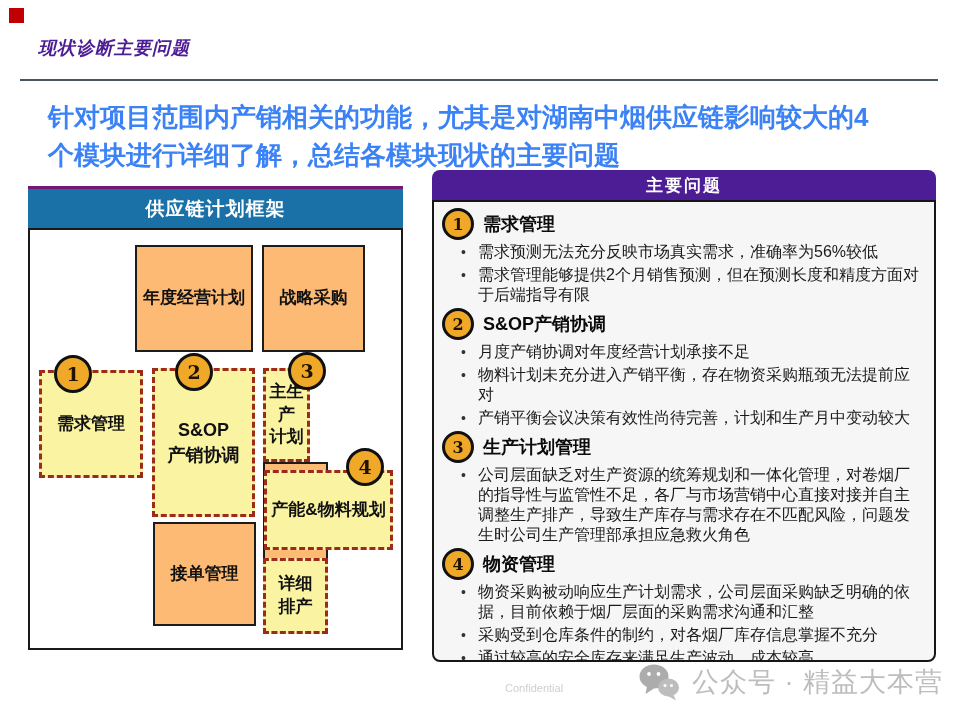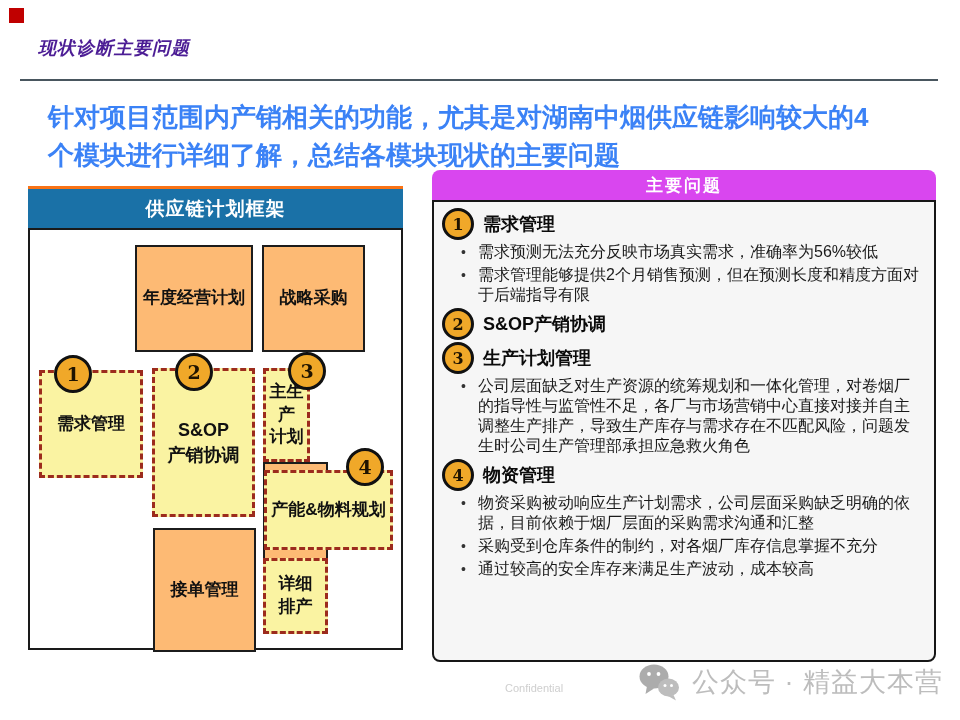--- a/index.html
+++ b/index.html
@@ -16,21 +16,21 @@
   }
   .title-rule{position:absolute;left:20px;top:79px;width:918px;height:2px;background:#49565e;}
   .heading{
     position:absolute;left:48px;top:90px;font-size:26px;line-height:38px;font-weight:bold;color:#3b82f6;margin-top:8px;
   }
   .heading div{white-space:nowrap;}
 
   
   .framework{position:absolute;left:28px;top:186px;width:375px;height:464px;}
   .fw-header{
-    height:42px;background:#1A71A7;border-top:3px solid #f97316;
+    height:42px;background:#1A71A7;border-top:3px solid #701a75;
     display:flex;align-items:center;justify-content:center;
     color:#fff;font-size:19px;font-weight:bold;letter-spacing:1px;
   }
   .fw-body{
     position:absolute;left:0;right:0;top:42px;bottom:0;background:#fff;
     border:2px solid #1a1a1a;
   }
   .wbox{
     position:absolute;background:#fdba74;border:2px solid #1c1c1c;
     display:flex;flex-direction:column;align-items:center;justify-content:center;
@@ -43,21 +43,21 @@
   }
   .badge{
     position:absolute;width:38px;height:38px;border-radius:50%;background:#F0A829;
     border:3px solid #111;display:flex;align-items:center;justify-content:center;
     font-family:"DejaVu Serif",serif;font-size:19px;font-weight:bold;color:#201400;z-index:5;
   }
 
   
   .issues{position:absolute;left:432px;top:170px;width:504px;height:492px;}
   .issues-header{
-    height:30px;background:#d946ef;border-radius:8px 8px 0 0;
+    height:30px;background:#4c1d95;border-radius:8px 8px 0 0;
     display:flex;align-items:center;justify-content:center;
     color:#fff;font-size:17px;font-weight:bold;letter-spacing:2px;
   }
   .issues-body{
     position:absolute;left:0;right:0;top:30px;bottom:0;background:#F6F6F6;
     border:2px solid #161616;border-radius:0 0 8px 8px;
     padding:6px 8px 0 8px;overflow:hidden;
   }
   .section{margin-bottom:2px;}
   .sec-head{display:flex;align-items:center;gap:9px;height:32px;margin-bottom:2px;}
@@ -112,21 +112,21 @@
         <div>产销协调</div>
       </div>
 
       <div class="ybox" style="left:233px;top:138px;width:47px;height:94px">
         <div>主生产</div>
         <div>计划</div>
       </div>
 
       <div class="ybox" style="left:234px;top:240px;width:129px;height:80px;white-space:nowrap">产能&amp;物料规划</div>
 
-      <div class="wbox" style="left:123px;top:298px;width:103px;height:124px">接单管理</div>
+      <div class="wbox" style="left:123px;top:292px;width:103px;height:104px">接单管理</div>
 
       <div class="ybox" style="left:233px;top:328px;width:65px;height:76px">
         <div>详细</div>
         <div>排产</div>
       </div>
 
       <div class="badge" style="left:24px;top:125px">
         <span>1</span>
       </div>
       <div class="badge" style="left:145px;top:123px">
@@ -157,20 +157,25 @@
           </ul>
   </div>
 
   <div class="section">
     <div class="sec-head">
       <span class="sec-badge">
               <span class="sec-num">2</span>
             </span>
       <span class="sec-title">S&amp;OP产销协调</span>
     </div>
+    <ul class="bullets">
+            <li>月度产销协调对年度经营计划承接不足</li>
+            <li>物料计划未充分进入产销平衡，存在物资采购瓶颈无法提前应对</li>
+            <li>产销平衡会议决策有效性尚待完善，计划和生产月中变动较大</li>
+          </ul>
   </div>
 
   <div class="section">
     <div class="sec-head">
       <span class="sec-badge">
               <span class="sec-num">3</span>
             </span>
       <span class="sec-title">生产计划管理</span>
     </div>
     <ul class="bullets">

